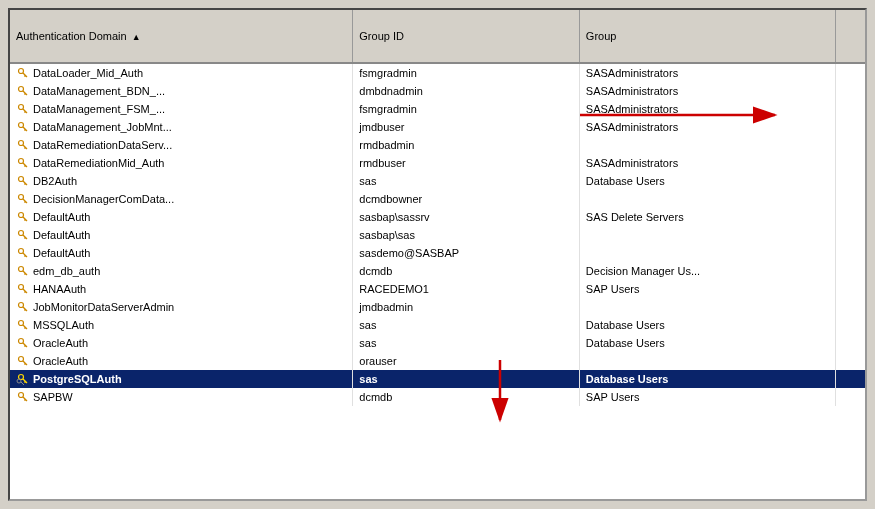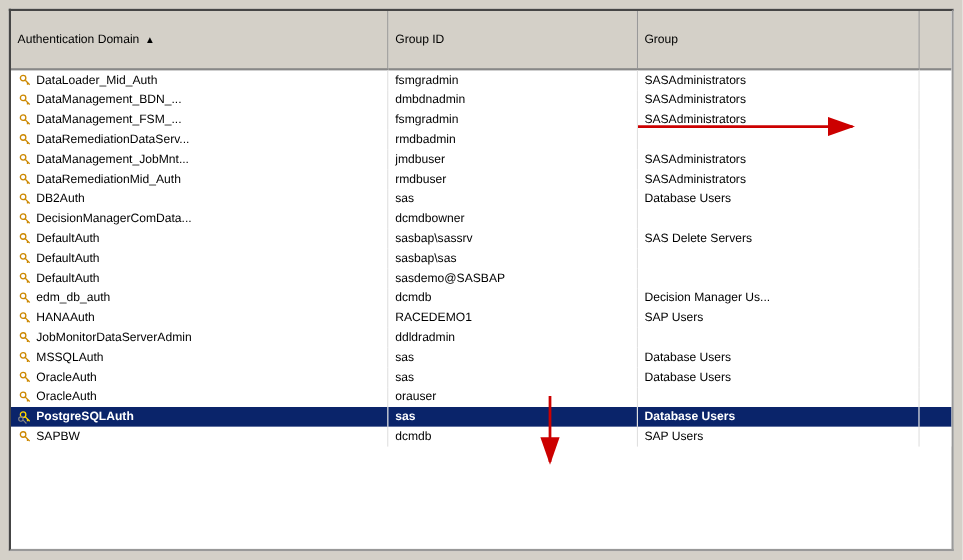--- a/index.html
+++ b/index.html
@@ -227,54 +227,54 @@
           <tr>
             <td>
               <div class="cell-auth">
                 <span class="auth-icon">
                   <svg viewBox="0 0 14 14" width="14" height="14">
         <circle cx="5" cy="5" r="2.5" fill="none" stroke="#cc8800" stroke-width="1.2"></circle>
         <line x1="7" y1="7" x2="11" y2="11" stroke="#cc8800" stroke-width="1.2"></line>
         <line x1="9" y1="9" x2="9" y2="11" stroke="#cc8800" stroke-width="1.2"></line>
       </svg>
                 </span>
-                <span>DataRemediationDataServ...</span>
-              </div>
-            </td>
-            <td>rmdbadmin</td>
-            <td></td>
-            <td></td>
-          </tr>
-          <tr>
-            <td>
-              <div class="cell-auth">
-                <span class="auth-icon">
-                  <svg viewBox="0 0 14 14" width="14" height="14">
-        <circle cx="5" cy="5" r="2.5" fill="none" stroke="#cc8800" stroke-width="1.2"></circle>
-        <line x1="7" y1="7" x2="11" y2="11" stroke="#cc8800" stroke-width="1.2"></line>
-        <line x1="9" y1="9" x2="9" y2="11" stroke="#cc8800" stroke-width="1.2"></line>
-      </svg>
-                </span>
                 <span>DataManagement_JobMnt...</span>
               </div>
             </td>
             <td>jmdbuser</td>
             <td>SASAdministrators</td>
             <td></td>
           </tr>
           <tr>
             <td>
               <div class="cell-auth">
                 <span class="auth-icon">
                   <svg viewBox="0 0 14 14" width="14" height="14">
         <circle cx="5" cy="5" r="2.5" fill="none" stroke="#cc8800" stroke-width="1.2"></circle>
         <line x1="7" y1="7" x2="11" y2="11" stroke="#cc8800" stroke-width="1.2"></line>
         <line x1="9" y1="9" x2="9" y2="11" stroke="#cc8800" stroke-width="1.2"></line>
       </svg>
                 </span>
+                <span>DataRemediationDataServ...</span>
+              </div>
+            </td>
+            <td>rmdbadmin</td>
+            <td></td>
+            <td></td>
+          </tr>
+          <tr>
+            <td>
+              <div class="cell-auth">
+                <span class="auth-icon">
+                  <svg viewBox="0 0 14 14" width="14" height="14">
+        <circle cx="5" cy="5" r="2.5" fill="none" stroke="#cc8800" stroke-width="1.2"></circle>
+        <line x1="7" y1="7" x2="11" y2="11" stroke="#cc8800" stroke-width="1.2"></line>
+        <line x1="9" y1="9" x2="9" y2="11" stroke="#cc8800" stroke-width="1.2"></line>
+      </svg>
+                </span>
                 <span>DataRemediationMid_Auth</span>
               </div>
             </td>
             <td>rmdbuser</td>
             <td>SASAdministrators</td>
             <td></td>
           </tr>
           <tr>
             <td>
               <div class="cell-auth">
@@ -400,21 +400,21 @@
                 <span class="auth-icon">
                   <svg viewBox="0 0 14 14" width="14" height="14">
         <circle cx="5" cy="5" r="2.5" fill="none" stroke="#cc8800" stroke-width="1.2"></circle>
         <line x1="7" y1="7" x2="11" y2="11" stroke="#cc8800" stroke-width="1.2"></line>
         <line x1="9" y1="9" x2="9" y2="11" stroke="#cc8800" stroke-width="1.2"></line>
       </svg>
                 </span>
                 <span>JobMonitorDataServerAdmin</span>
               </div>
             </td>
-            <td>ddldradmin</td>
+            <td>jmdbadmin</td>
             <td></td>
             <td></td>
           </tr>
           <tr>
             <td>
               <div class="cell-auth">
                 <span class="auth-icon">
                   <svg viewBox="0 0 14 14" width="14" height="14">
         <circle cx="5" cy="5" r="2.5" fill="none" stroke="#cc8800" stroke-width="1.2"></circle>
         <line x1="7" y1="7" x2="11" y2="11" stroke="#cc8800" stroke-width="1.2"></line>

